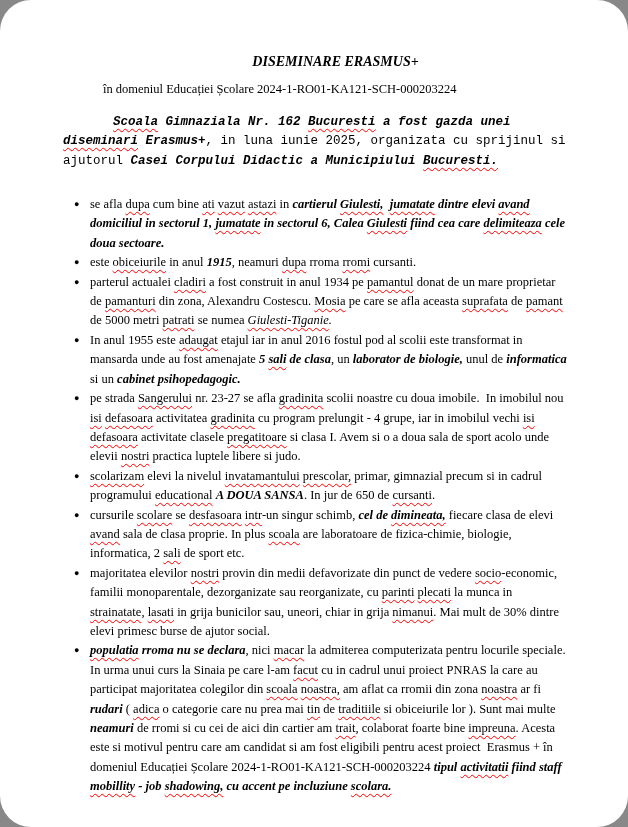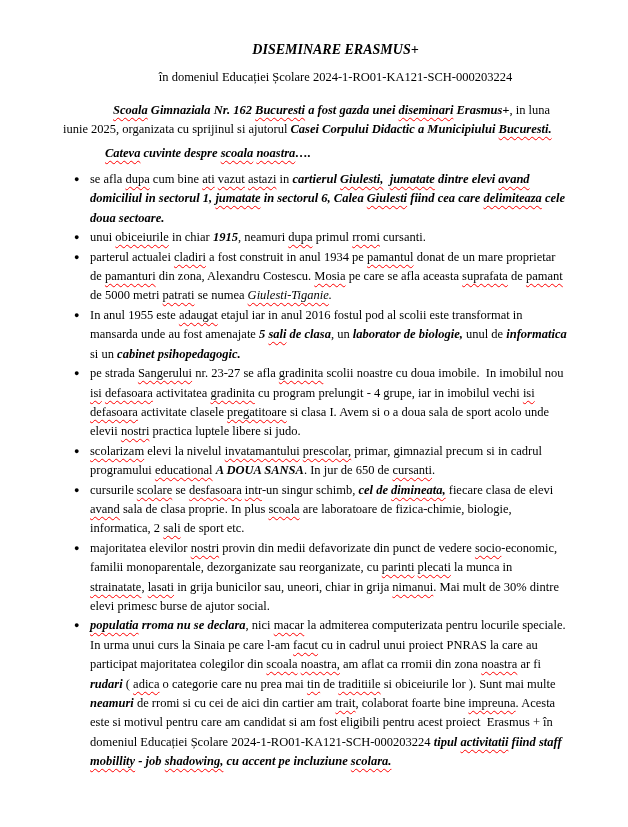--- a/index.html
+++ b/index.html
@@ -16,40 +16,42 @@
     position: relative;
     width: 628px;
     height: 827px;
     margin: 0 auto;
     background: var(--bg);
     color: var(--ink);
     font-family: "Liberation Serif", "DejaVu Serif", serif;
     font-size: 12.5px;
     line-height: 19.4px;
     box-sizing: border-box;
-    padding: 40px 60px 0 63px;
+    padding: 52px 60px 0 63px;
     overflow: hidden;
+    border-radius: 31px;
   }
   .doc-block { white-space: pre-wrap; }
   .doc-title {
     text-align: center;
     padding-left: 40px;
     font-weight: bold;
     font-style: italic;
     font-size: 14px;
     margin-bottom: 9px;
   }
   .doc-subtitle {
-    text-align: center;
+    text-align: left;
     padding-left: 40px;
     margin-bottom: 13px;
   }
   .para-lead {
     text-indent: 50px;
-    margin-bottom: 4px;
+    margin-bottom: 24px;
+    font-family: Liberation Mono, monospace;
   }
   .doc-heading {
     text-indent: 42px;
     margin-bottom: 7px;
   }
   .bullet {
     position: relative;
     padding-left: 27px;
   }
   .bullet .marker {
@@ -71,23 +73,22 @@
   }
 </style>
 </head>
 <body>
 
 <div class="page">
   <div id="doc">
       <div class="doc-block doc-title"><span class="run b i">DISEMINARE ERASMUS+</span></div>
       <div class="doc-block doc-subtitle"><span class="run">în domeniul Educației Școlare 2024-1-RO01-KA121-SCH-000203224</span></div>
       <div class="doc-block para-lead"><span class="run b i u">Scoala</span><span class="run b i"> Gimnaziala Nr. 162 </span><span class="run b i u">Bucuresti</span><span class="run b i"> a fost gazda unei </span><span class="run b i u">diseminari</span><span class="run b i"> Erasmus+</span><span class="run">, in luna iunie 2025, organizata cu sprijinul si ajutorul </span><span class="run b i">Casei Corpului Didactic a Municipiului </span><span class="run b i u">Bucuresti.</span></div>
-      <div class="doc-block doc-heading"><span class="run b i u">Cateva</span><span class="run b i"> cuvinte despre </span><span class="run b i u">scoala</span><span class="run b i"> </span><span class="run b i u">noastra</span><span class="run b i">….</span></div>
       <div class="doc-block bullet"><span class="marker">●</span><span><span class="run">se afla </span><span class="run u">dupa</span><span class="run"> cum bine </span><span class="run u">ati</span><span class="run"> </span><span class="run u">vazut</span><span class="run"> </span><span class="run u">astazi</span><span class="run"> in </span><span class="run b i">cartierul </span><span class="run b i u">Giulesti,</span><span class="run b i">  </span><span class="run b i u">jumatate</span><span class="run b i"> dintre elevi </span><span class="run b i u">avand</span><span class="run b i"> domiciliul in sectorul 1, </span><span class="run b i u">jumatate</span><span class="run b i"> in sectorul 6, Calea </span><span class="run b i u">Giulesti</span><span class="run b i"> fiind cea care </span><span class="run b i u">delimiteaza</span><span class="run b i"> cele doua sectoare.</span></span></div>
-      <div class="doc-block bullet"><span class="marker">●</span><span><span class="run">unui </span><span class="run u">obiceiurile</span><span class="run"> in chiar </span><span class="run b i">1915</span><span class="run">, neamuri </span><span class="run u">dupa</span><span class="run"> primul </span><span class="run u">rromi</span><span class="run"> cursanti.</span></span></div>
+      <div class="doc-block bullet"><span class="marker">●</span><span><span class="run">este </span><span class="run u">obiceiurile</span><span class="run"> in anul </span><span class="run b i">1915</span><span class="run">, neamuri </span><span class="run u">dupa</span><span class="run"> rroma </span><span class="run u">rromi</span><span class="run"> cursanti.</span></span></div>
       <div class="doc-block bullet"><span class="marker">●</span><span><span class="run">parterul actualei </span><span class="run u">cladiri</span><span class="run"> a fost construit in anul 1934 pe </span><span class="run u">pamantul</span><span class="run"> donat de un mare proprietar de </span><span class="run u">pamanturi</span><span class="run"> din zona, Alexandru Costescu. </span><span class="run u">Mosia</span><span class="run"> pe care se afla aceasta </span><span class="run u">suprafata</span><span class="run"> de </span><span class="run u">pamant</span><span class="run">  de 5000 metri </span><span class="run u">patrati</span><span class="run"> se numea </span><span class="run i u">Giulesti-Tiganie</span><span class="run i">.</span></span></div>
       <div class="doc-block bullet"><span class="marker">●</span><span><span class="run">In anul 1955 este </span><span class="run u">adaugat</span><span class="run"> etajul iar in anul 2016 fostul pod al scolii este transformat in mansarda unde au fost amenajate </span><span class="run b i">5 </span><span class="run b i u">sali</span><span class="run b i"> de clasa</span><span class="run">, un </span><span class="run b i">laborator de biologie,</span><span class="run"> unul de </span><span class="run b i">informatica</span><span class="run"> si un </span><span class="run b i">cabinet psihopedagogic.</span></span></div>
       <div class="doc-block bullet"><span class="marker">●</span><span><span class="run">pe strada </span><span class="run u">Sangerului</span><span class="run"> nr. 23-27 se afla </span><span class="run u">gradinita</span><span class="run"> scolii noastre cu doua imobile.  In imobilul nou </span><span class="run u">isi</span><span class="run"> </span><span class="run u">defasoara</span><span class="run"> activitatea </span><span class="run u">gradinita</span><span class="run"> cu program prelungit - 4 grupe, iar in imobilul vechi </span><span class="run u">isi</span><span class="run"> </span><span class="run u">defasoara</span><span class="run"> activitate clasele </span><span class="run u">pregatitoare</span><span class="run"> si clasa I. Avem si o a doua sala de sport acolo unde elevii </span><span class="run u">nostri</span><span class="run"> practica luptele libere si judo.</span></span></div>
       <div class="doc-block bullet"><span class="marker">●</span><span><span class="run u">scolarizam</span><span class="run"> elevi la nivelul </span><span class="run u">invatamantului</span><span class="run"> </span><span class="run u">prescolar,</span><span class="run"> primar, gimnazial precum si in cadrul programului </span><span class="run u">educational</span><span class="run"> </span><span class="run b i">A DOUA SANSA</span><span class="run">. In jur de 650 de </span><span class="run u">cursanti</span><span class="run">.</span></span></div>
       <div class="doc-block bullet"><span class="marker">●</span><span><span class="run">cursurile </span><span class="run u">scolare</span><span class="run"> se </span><span class="run u">desfasoara</span><span class="run"> </span><span class="run u">intr</span><span class="run">-un singur schimb, </span><span class="run b i">cel de </span><span class="run b i u">dimineata,</span><span class="run"> fiecare clasa de elevi </span><span class="run u">avand</span><span class="run"> sala de clasa proprie. In plus </span><span class="run u">scoala</span><span class="run"> are laboratoare de fizica-chimie, biologie, informatica, 2 </span><span class="run u">sali</span><span class="run"> de sport etc.</span></span></div>
       <div class="doc-block bullet"><span class="marker">●</span><span><span class="run">majoritatea elevilor </span><span class="run u">nostri</span><span class="run"> provin din medii defavorizate din punct de vedere </span><span class="run u">socio</span><span class="run">-economic, familii monoparentale, dezorganizate sau reorganizate, cu </span><span class="run u">parinti</span><span class="run"> </span><span class="run u">plecati</span><span class="run"> la munca in </span><span class="run u">strainatate</span><span class="run">, </span><span class="run u">lasati</span><span class="run"> in grija bunicilor sau, uneori, chiar in grija </span><span class="run u">nimanui</span><span class="run">. Mai mult de 30% dintre elevi primesc burse de ajutor social.</span></span></div>
       <div class="doc-block bullet"><span class="marker">●</span><span><span class="run b i u">populatia</span><span class="run b i"> rroma nu se declara</span><span class="run">, nici </span><span class="run u">macar</span><span class="run"> la admiterea computerizata pentru locurile speciale. In urma unui curs la Sinaia pe care l-am </span><span class="run u">facut</span><span class="run"> cu in cadrul unui proiect PNRAS la care au participat majoritatea colegilor din </span><span class="run u">scoala</span><span class="run"> </span><span class="run u">noastra,</span><span class="run"> am aflat ca rromii din zona </span><span class="run u">noastra</span><span class="run"> ar fi </span><span class="run b i">rudari</span><span class="run"> ( </span><span class="run u">adica</span><span class="run"> o categorie care nu prea mai </span><span class="run u">tin</span><span class="run"> de </span><span class="run u">traditiile</span><span class="run"> si obiceiurile lor ). Sunt mai multe </span><span class="run b i">neamuri</span><span class="run"> de rromi si cu cei de aici din cartier am </span><span class="run u">trait</span><span class="run">, colaborat foarte bine </span><span class="run u">impreuna</span><span class="run">. Acesta este si motivul pentru care am candidat si am fost eligibili pentru acest proiect  Erasmus + în domeniul Educației Școlare 2024-1-RO01-KA121-SCH-000203224 </span><span class="run b i">tipul </span><span class="run b i u">activitatii</span><span class="run b i"> fiind staff </span><span class="run b i u">mobillity</span><span class="run b i"> - job </span><span class="run b i u">shadowing,</span><span class="run b i"> cu accent pe incluziune </span><span class="run b i u">scolara.</span></span></div>
     </div>
 </div>
 

